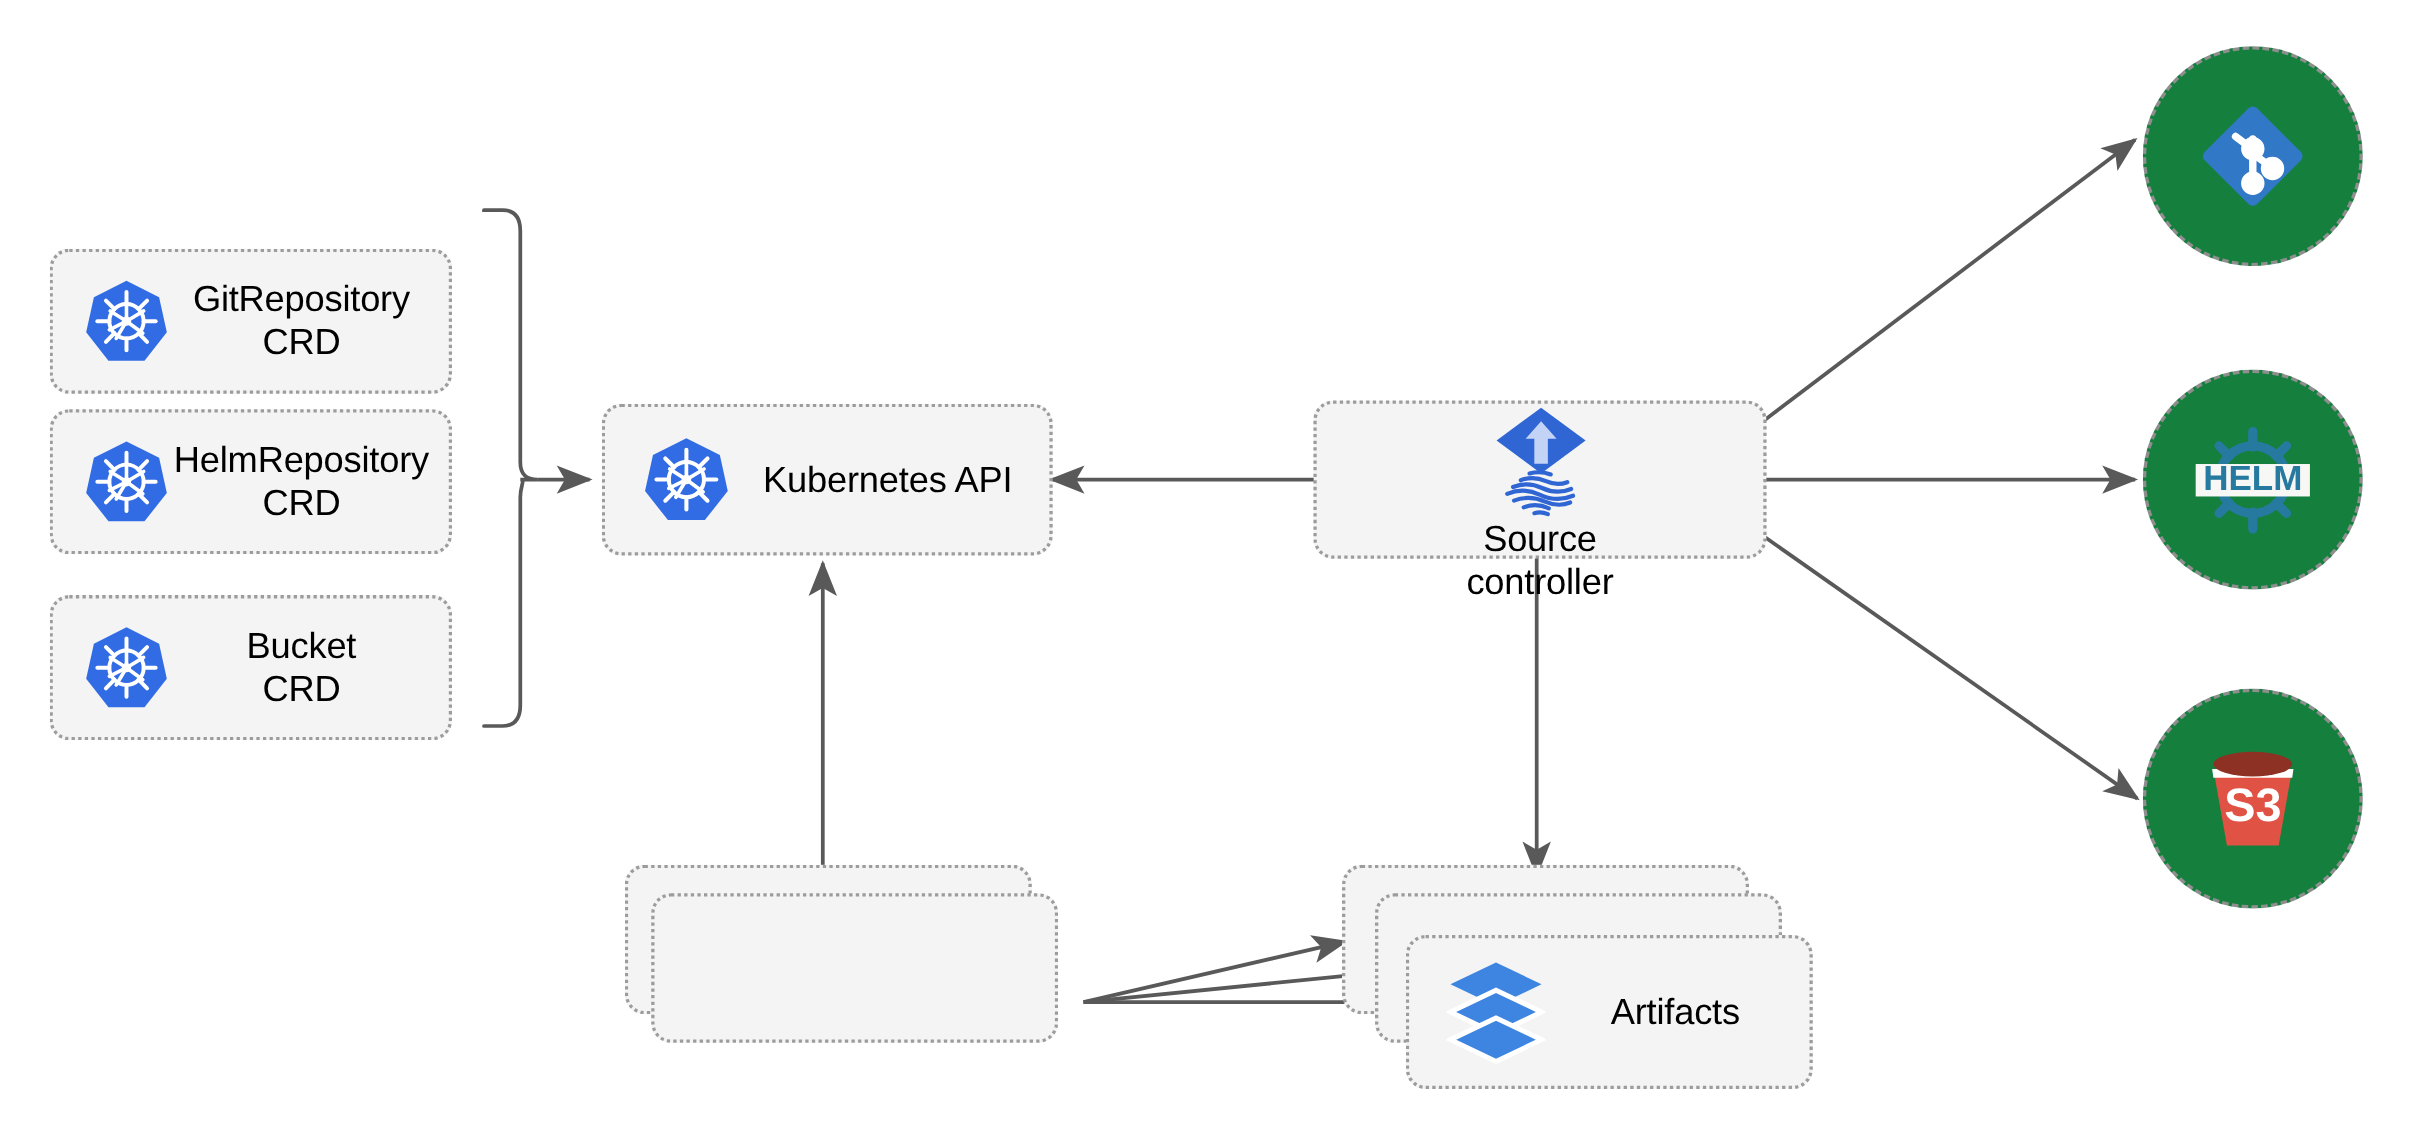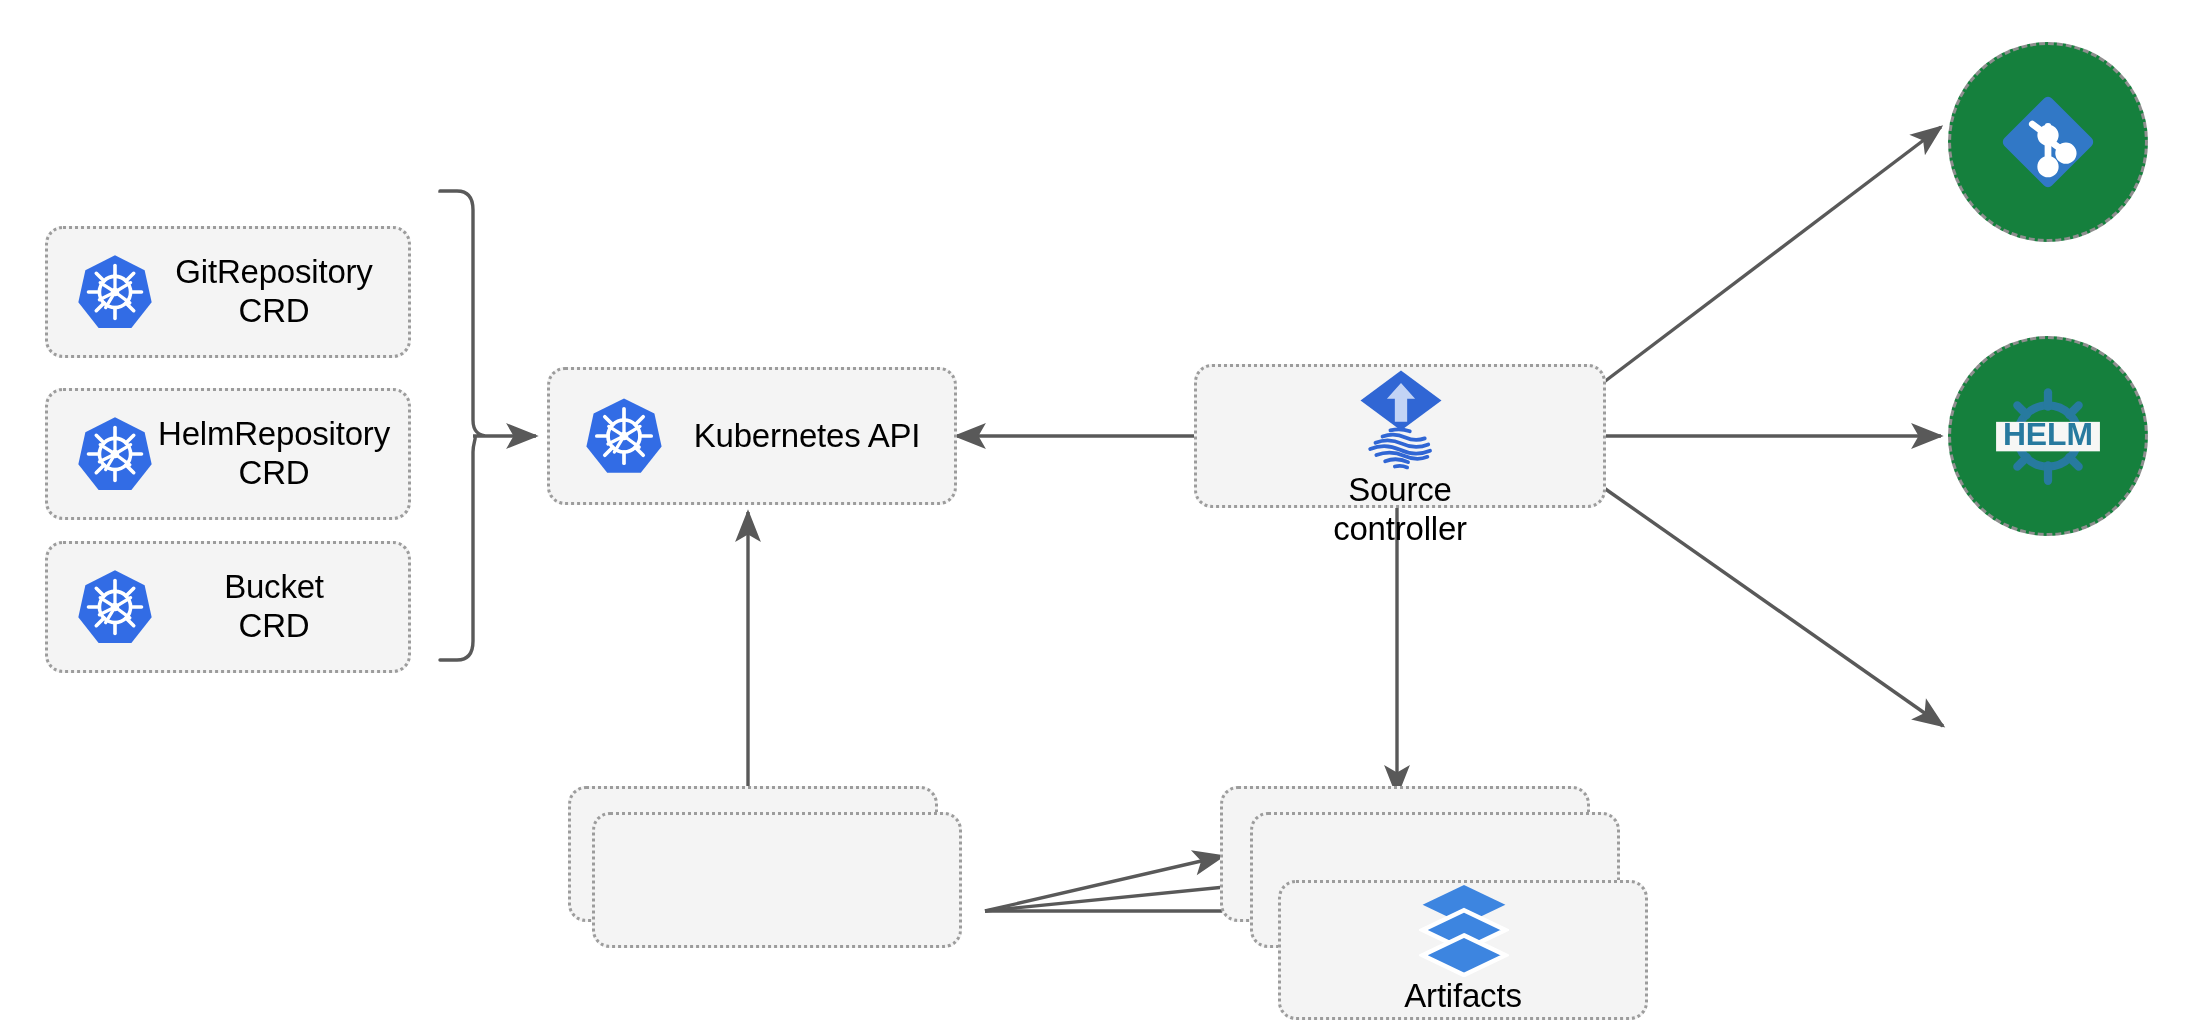--- a/index.html
+++ b/index.html
@@ -145,21 +145,21 @@
           <line x1="50" y1="50" x2="30" y2="60"></line>
           <line x1="50" y1="50" x2="31" y2="38"></line>
         </g>
         <circle cx="50" cy="50" r="5.4" fill="#ffffff"></circle>
       </svg>
     </span>
     <span class="lbl">GitRepository
 CRD</span>
   </div>
 
-  <div class="card crd" style="left:45px; top:388px;">
+  <div class="card crd" style="left:45px; top:372px;">
     <span class="ico">
       <svg width="78" height="78" viewBox="0 0 100 100">
         <polygon points="50,3 88,22 97,63 71,96 29,96 3,63 12,22" fill="#326ce5"></polygon>
         <g fill="none" stroke="#ffffff" stroke-width="4.6" stroke-linecap="round">
           <circle cx="50" cy="50" r="20"></circle>
           <line x1="50" y1="16" x2="50" y2="30"></line>
             <line x1="50" y1="70" x2="50" y2="84"></line>
           <line x1="16" y1="50" x2="30" y2="50"></line>
             <line x1="70" y1="50" x2="84" y2="50"></line>
           <line x1="26" y1="26" x2="36" y2="36"></line>
@@ -261,21 +261,21 @@
     </span>
     <span class="lbl">Source
 controller</span>
   </div>
 
   <div class="stack-ghost" style="left:568px; top:786px; width:370px; height:136px;"></div>
   <div class="stack-ghost" style="left:592px; top:812px; width:370px; height:136px;"></div>
 
   <div class="stack-ghost" style="left:1220px; top:786px; width:370px; height:136px;"></div>
   <div class="stack-ghost" style="left:1250px; top:812px; width:370px; height:136px;"></div>
-  <div class="card wide" style="left:1278px; top:880px; width:370px; height:140px;flex-direction:column;">
+  <div class="card wide" style="left:1278px; top:850px; width:370px; height:140px;">
     <span class="ico">
       <svg width="90" height="94" viewBox="0 0 100 104">
         <polygon points="50,2 96,24 50,46 4,24" fill="#3d85e0"></polygon>
         <polygon points="50,30 96,52 50,74 4,52" fill="#3d85e0" stroke="#ffffff" stroke-width="5"></polygon>
         <polygon points="50,58 96,80 50,102 4,80" fill="#3d85e0" stroke="#ffffff" stroke-width="5"></polygon>
       </svg>
     </span>
     <span class="lbl">Artifacts</span>
   </div>
 
@@ -308,14 +308,27 @@
           <line x1="68" y1="68" x2="76" y2="76"></line>
           <line x1="76" y1="24" x2="68" y2="32"></line>
           <line x1="32" y1="68" x2="24" y2="76"></line>
         </g>
         <rect x="6" y="38" width="88" height="25" fill="#f7f7f5"></rect>
         <text x="50" y="58" text-anchor="middle" font-family="'Liberation Sans',sans-serif" font-size="27" font-weight="bold" fill="#277a9f">HELM</text>
       </svg>
     </span>
   </div>
 
+  <div class="circle" style="left:1948px; top:626px;">
+    <span class="ico">
+      <svg width="112" height="112" viewBox="0 0 100 100">
+
+        <path d="M18,26 L82,26 L71,88 L29,88 Z" fill="#e05243"></path>
+
+        <path d="M17,26 L83,26 L82,33 L18,33 Z" fill="#ffffff"></path>
+
+        <ellipse cx="50" cy="22" rx="32" ry="10" fill="#8c3123"></ellipse>
+        <text x="50" y="68" text-anchor="middle" font-family="'Liberation Sans',sans-serif" font-size="38" font-weight="bold" fill="#ffffff">S3</text>
+      </svg>
+    </span>
+  </div>
 
 </div>
 
 </body></html>

